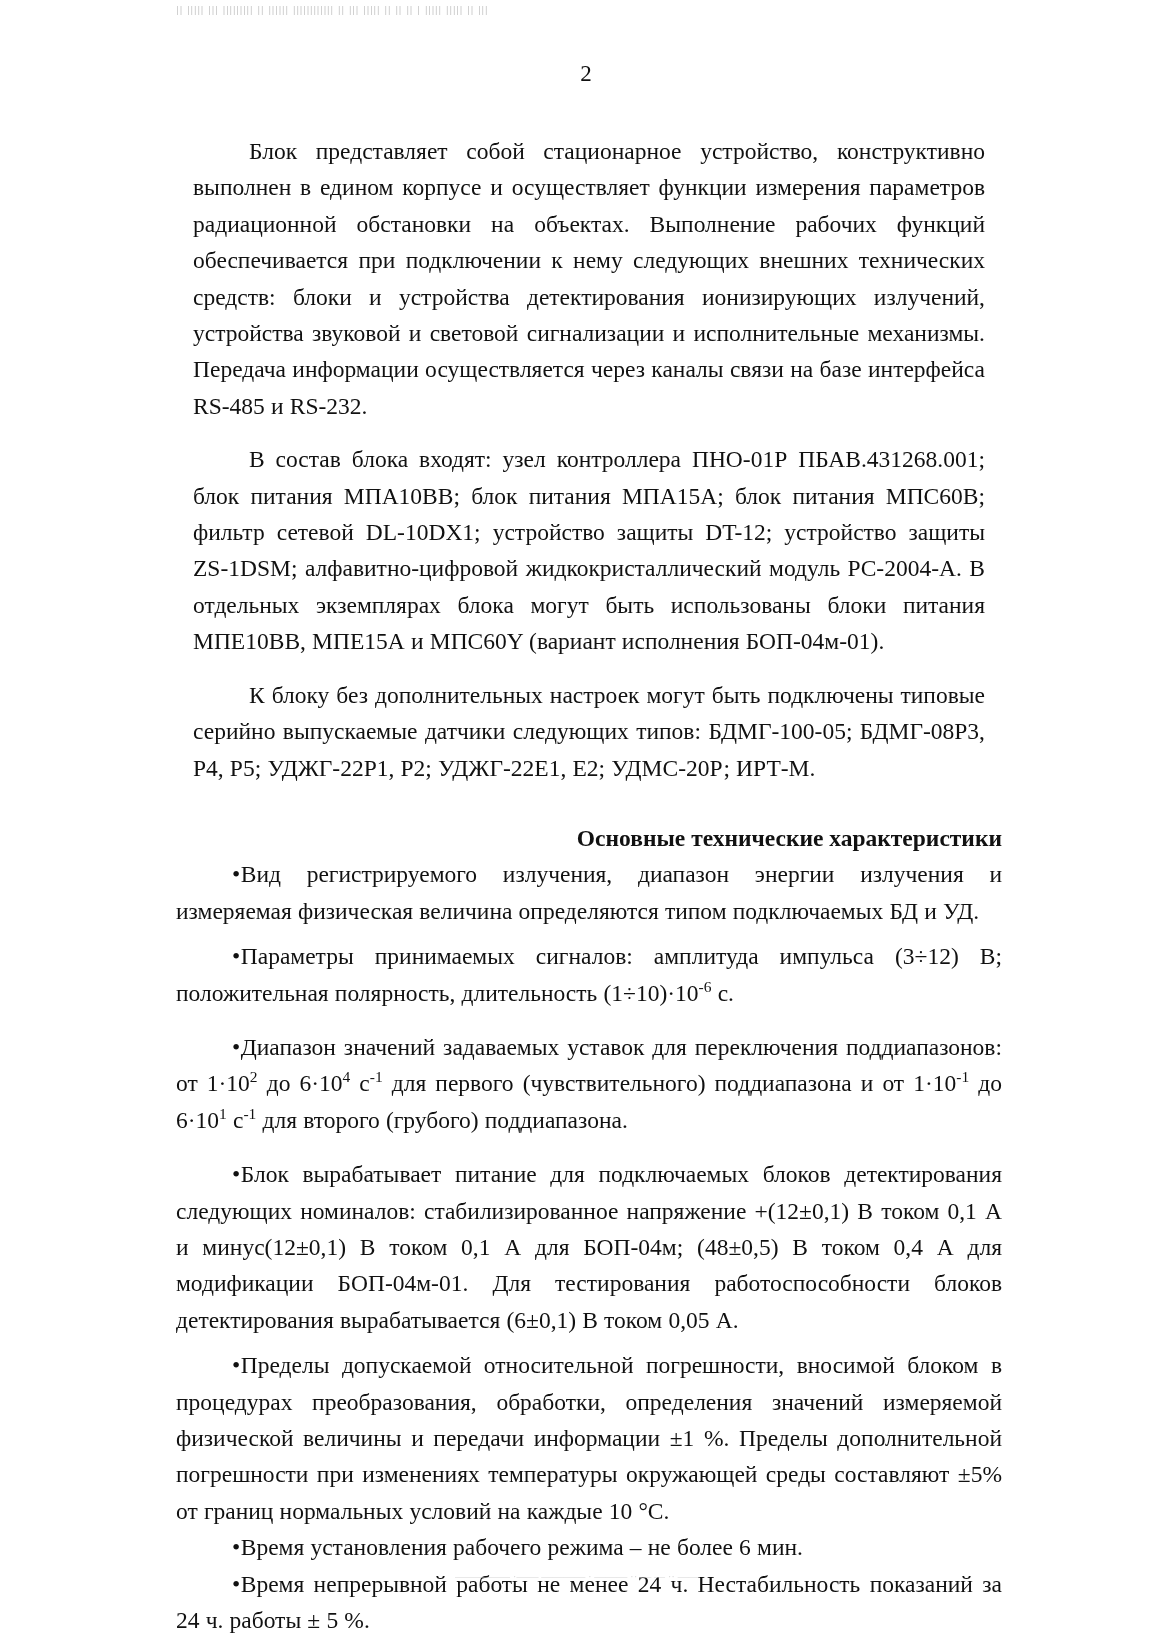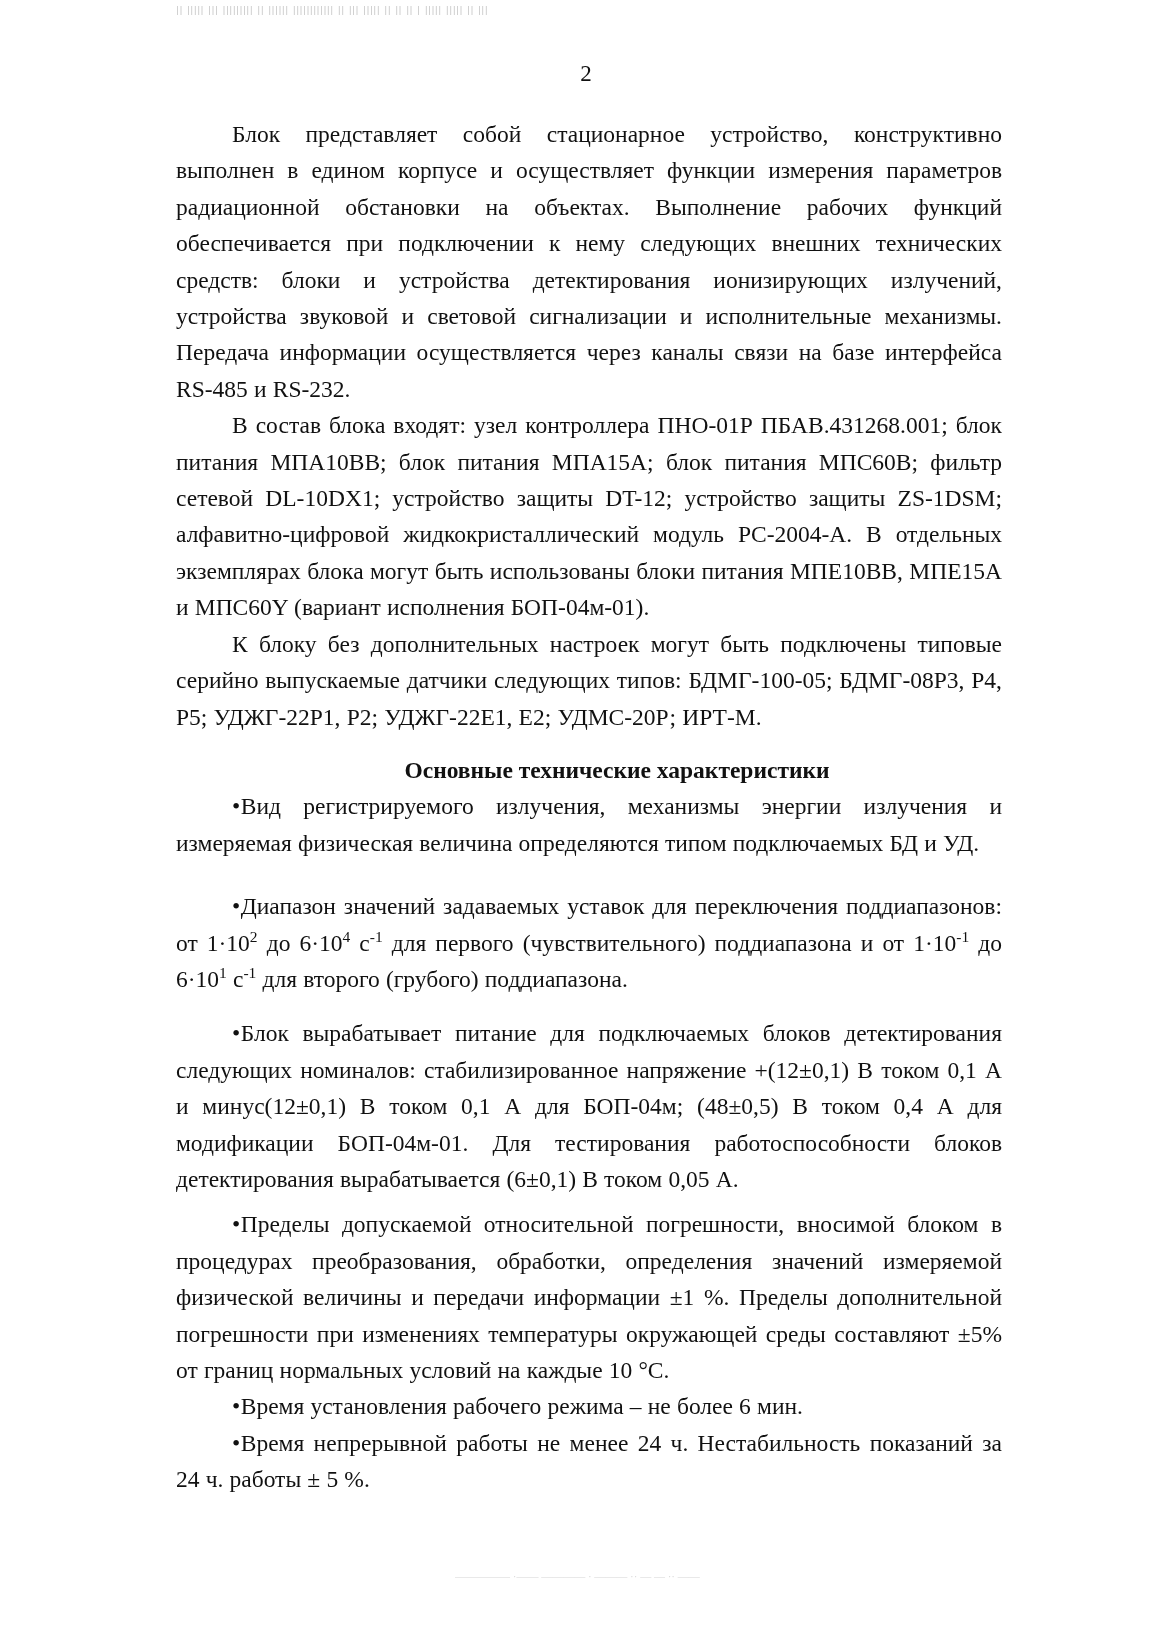--- a/index.html
+++ b/index.html
@@ -63,21 +63,21 @@
   }
 
   .content {
     position: absolute;
     top: 116px;
     left: 176px;
     width: 826px;
   }
 
   p.para {
-    margin: 0;
+    margin: 17px;
     font-size: 23.5px;
     line-height: 36.4px;
     text-align: justify;
     text-indent: 56px;
     hyphens: manual;
     word-spacing: .3px;
   }
 
   p.bullet {
     margin: 0;
@@ -87,21 +87,21 @@
     text-indent: 56px;
     word-spacing: .3px;
   }
 
   h2.section-heading {
     margin: 0;
     font-size: 23.5px;
     line-height: 36.4px;
     font-weight: bold;
     text-indent: 56px;
-    text-align: center;
+    text-align: right;
   }
 
   .gap-sm { height: 9px; }
   .gap-md { height: 17px; }
 
   sup {
     font-size: .66em;
     vertical-align: super;
     line-height: 0;
   }
@@ -122,25 +122,28 @@
 
     <p class="para">В состав блока входят: узел контроллера ПНО-01Р ПБАВ.431268.001; блок питания МПА10ВВ; блок питания МПА15А; блок питания МПС60В; фильтр сетевой DL-10DX1; устройство защиты DT-12; устройство защиты ZS-1DSM; алфавитно-цифровой жидкокристаллический модуль PC-2004-A. В отдельных экземплярах блока могут быть использованы блоки питания МПЕ10ВВ, МПЕ15А и МПС60Y (вариант исполнения БОП-04м-01).</p>
 
     <p class="para">К блоку без дополнительных настроек могут быть подключены типовые серийно выпускаемые датчики следующих типов: БДМГ-100-05; БДМГ-08Р3, Р4, Р5; УДЖГ-22Р1, Р2; УДЖГ-22Е1, Е2; УДМС-20Р; ИРТ-М.</p>
 
     <div class="gap-md"></div>
 
     <h2 class="section-heading">Основные технические характеристики</h2>
 
     <p class="bullet">
-      <span class="bul">•</span><span>Вид регистрируемого излучения, механизмы энергии излучения и измеряемая физическая величина определяются типом подключаемых БД и УД.</span>
+      <span class="bul">•</span><span>Вид регистрируемого излучения, диапазон энергии излучения и измеряемая физическая величина определяются типом подключаемых БД и УД.</span>
     </p>
 
     <div class="gap-sm"></div>
 
+    <p class="bullet">
+      <span class="bul">•</span><span>Параметры принимаемых сигналов: амплитуда импульса (3÷12) В; положительная полярность,  длительность (1÷10)·10<sup>-6</sup> с.</span>
+    </p>
 
     <div class="gap-sm"></div>
 
 
     <div class="gap-sm"></div>
 
     <p class="bullet">
       <span class="bul">•</span><span>Диапазон значений задаваемых уставок для переключения поддиапазонов: от 1·10<sup>2</sup> до 6·10<sup>4</sup> с<sup>-1</sup>  для первого (чувствительного) поддиапазона  и от 1·10<sup>-1</sup> до 6·10<sup>1</sup> с<sup>-1</sup> для второго (грубого) поддиапазона.</span>
     </p>
 

